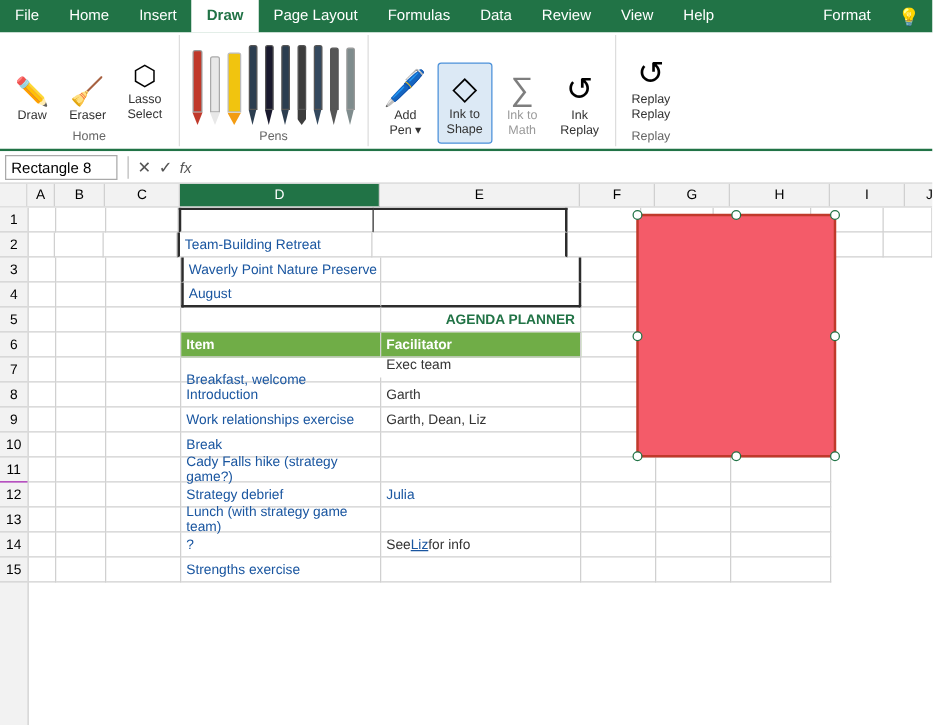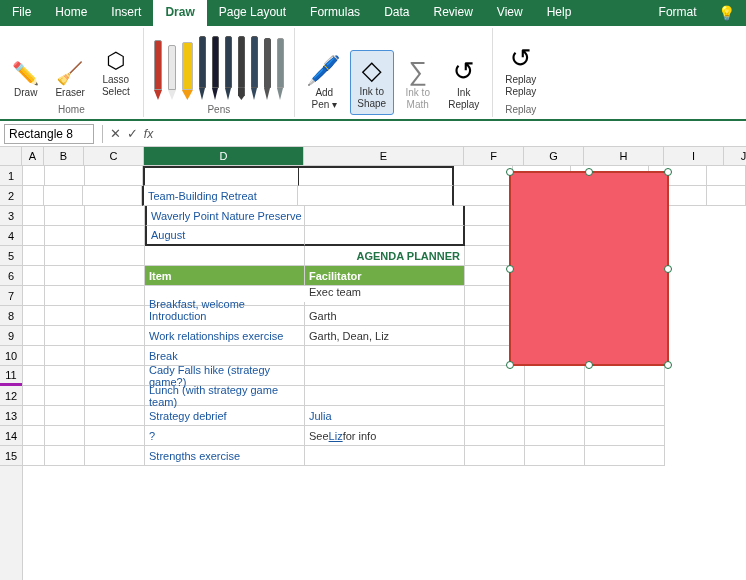--- a/index.html
+++ b/index.html
@@ -161,21 +161,21 @@
         <div style="width:22px;height:20px;display:flex;align-items:center;justify-content:center;font-size:11px;border-bottom:1px solid #d0d0d0;cursor:pointer;">1</div>
         <div style="width:22px;height:20px;display:flex;align-items:center;justify-content:center;font-size:11px;border-bottom:1px solid #d0d0d0;cursor:pointer;">2</div>
         <div style="width:22px;height:20px;display:flex;align-items:center;justify-content:center;font-size:11px;border-bottom:1px solid #d0d0d0;cursor:pointer;">3</div>
         <div style="width:22px;height:20px;display:flex;align-items:center;justify-content:center;font-size:11px;border-bottom:1px solid #d0d0d0;cursor:pointer;">4</div>
         <div style="width:22px;height:20px;display:flex;align-items:center;justify-content:center;font-size:11px;border-bottom:1px solid #d0d0d0;cursor:pointer;">5</div>
         <div style="width:22px;height:20px;display:flex;align-items:center;justify-content:center;font-size:11px;border-bottom:1px solid #d0d0d0;cursor:pointer;">6</div>
         <div style="width:22px;height:20px;display:flex;align-items:center;justify-content:center;font-size:11px;border-bottom:1px solid #d0d0d0;cursor:pointer;">7</div>
         <div style="width:22px;height:20px;display:flex;align-items:center;justify-content:center;font-size:11px;border-bottom:1px solid #d0d0d0;cursor:pointer;">8</div>
         <div style="width:22px;height:20px;display:flex;align-items:center;justify-content:center;font-size:11px;border-bottom:1px solid #d0d0d0;cursor:pointer;">9</div>
         <div style="width:22px;height:20px;display:flex;align-items:center;justify-content:center;font-size:11px;border-bottom:1px solid #d0d0d0;cursor:pointer;">10</div>
-        <div style="width:22px;height:20px;display:flex;align-items:center;justify-content:center;font-size:11px;border-bottom:3px solid #a21caf;cursor:pointer;">11</div>
+        <div style="width:22px;height:20px;display:flex;align-items:center;justify-content:center;font-size:11px;border-bottom:1px solid #a21caf;cursor:pointer;">11</div>
         <div style="width:22px;height:20px;display:flex;align-items:center;justify-content:center;font-size:11px;border-bottom:1px solid #d0d0d0;cursor:pointer;">12</div>
         <div style="width:22px;height:20px;display:flex;align-items:center;justify-content:center;font-size:11px;border-bottom:1px solid #d0d0d0;cursor:pointer;">13</div>
         <div style="width:22px;height:20px;display:flex;align-items:center;justify-content:center;font-size:11px;border-bottom:1px solid #d0d0d0;cursor:pointer;">14</div>
         <div style="width:22px;height:20px;display:flex;align-items:center;justify-content:center;font-size:11px;border-bottom:1px solid #d0d0d0;cursor:pointer;">15</div>
       </div>
 
       <div style="flex:1;position:relative;overflow:hidden;">
 
         <div style="display:flex;height:20px;">
           <div style="width:22px;min-width:22px;height:20px;border-right:1px solid #d0d0d0;border-bottom:1px solid #d0d0d0;"></div>
@@ -323,37 +323,37 @@
           <div style="width:160px;border-right:1px solid #d0d0d0;border-bottom:1px solid #d0d0d0;padding-left:4px;font-size:11px;display:flex;align-items:center;"></div>
           <div style="width:60px;border-right:1px solid #d0d0d0;border-bottom:1px solid #d0d0d0;"></div>
           <div style="width:60px;border-right:1px solid #d0d0d0;border-bottom:1px solid #d0d0d0;"></div>
           <div style="width:80px;border-right:1px solid #d0d0d0;border-bottom:1px solid #d0d0d0;"></div>
         </div>
         <div style="display:flex;height:20px;">
           <div style="width:22px;border-right:1px solid #d0d0d0;border-bottom:1px solid #d0d0d0;"></div>
           <div style="width:40px;border-right:1px solid #d0d0d0;border-bottom:1px solid #d0d0d0;"></div>
           <div style="width:60px;border-right:1px solid #d0d0d0;border-bottom:1px solid #d0d0d0;"></div>
           <div style="width:160px;border-right:1px solid #d0d0d0;border-bottom:1px solid #d0d0d0;padding-left:4px;font-size:11px;color:#1a56a0;display:flex;align-items:center;">
+              <span>Strategy debrief</span>
+            </div>
+          <div style="width:160px;border-right:1px solid #d0d0d0;border-bottom:1px solid #d0d0d0;padding-left:4px;font-size:11px;color:#1a56a0;display:flex;align-items:center;">
+              <span>Julia</span>
+            </div>
+          <div style="width:60px;border-right:1px solid #d0d0d0;border-bottom:1px solid #d0d0d0;"></div>
+          <div style="width:60px;border-right:1px solid #d0d0d0;border-bottom:1px solid #d0d0d0;"></div>
+          <div style="width:80px;border-right:1px solid #d0d0d0;border-bottom:1px solid #d0d0d0;"></div>
+        </div>
+        <div style="display:flex;height:20px;">
+          <div style="width:22px;border-right:1px solid #d0d0d0;border-bottom:1px solid #d0d0d0;"></div>
+          <div style="width:40px;border-right:1px solid #d0d0d0;border-bottom:1px solid #d0d0d0;"></div>
+          <div style="width:60px;border-right:1px solid #d0d0d0;border-bottom:1px solid #d0d0d0;"></div>
+          <div style="width:160px;border-right:1px solid #d0d0d0;border-bottom:1px solid #d0d0d0;padding-left:4px;font-size:11px;color:#1a56a0;display:flex;align-items:center;">
               <span>Lunch (with strategy game team)</span>
             </div>
           <div style="width:160px;border-right:1px solid #d0d0d0;border-bottom:1px solid #d0d0d0;padding-left:4px;font-size:11px;display:flex;align-items:center;"></div>
-          <div style="width:60px;border-right:1px solid #d0d0d0;border-bottom:1px solid #d0d0d0;"></div>
-          <div style="width:60px;border-right:1px solid #d0d0d0;border-bottom:1px solid #d0d0d0;"></div>
-          <div style="width:80px;border-right:1px solid #d0d0d0;border-bottom:1px solid #d0d0d0;"></div>
-        </div>
-        <div style="display:flex;height:20px;">
-          <div style="width:22px;border-right:1px solid #d0d0d0;border-bottom:1px solid #d0d0d0;"></div>
-          <div style="width:40px;border-right:1px solid #d0d0d0;border-bottom:1px solid #d0d0d0;"></div>
-          <div style="width:60px;border-right:1px solid #d0d0d0;border-bottom:1px solid #d0d0d0;"></div>
-          <div style="width:160px;border-right:1px solid #d0d0d0;border-bottom:1px solid #d0d0d0;padding-left:4px;font-size:11px;color:#1a56a0;display:flex;align-items:center;">
-              <span>Strategy debrief</span>
-            </div>
-          <div style="width:160px;border-right:1px solid #d0d0d0;border-bottom:1px solid #d0d0d0;padding-left:4px;font-size:11px;color:#1a56a0;display:flex;align-items:center;">
-              <span>Julia</span>
-            </div>
           <div style="width:60px;border-right:1px solid #d0d0d0;border-bottom:1px solid #d0d0d0;"></div>
           <div style="width:60px;border-right:1px solid #d0d0d0;border-bottom:1px solid #d0d0d0;"></div>
           <div style="width:80px;border-right:1px solid #d0d0d0;border-bottom:1px solid #d0d0d0;"></div>
         </div>
         <div style="display:flex;height:20px;">
           <div style="width:22px;border-right:1px solid #d0d0d0;border-bottom:1px solid #d0d0d0;"></div>
           <div style="width:40px;border-right:1px solid #d0d0d0;border-bottom:1px solid #d0d0d0;"></div>
           <div style="width:60px;border-right:1px solid #d0d0d0;border-bottom:1px solid #d0d0d0;"></div>
           <div style="width:160px;border-right:1px solid #d0d0d0;border-bottom:1px solid #d0d0d0;padding-left:4px;font-size:11px;color:#1a56a0;display:flex;align-items:center;">
               <span>?</span>

